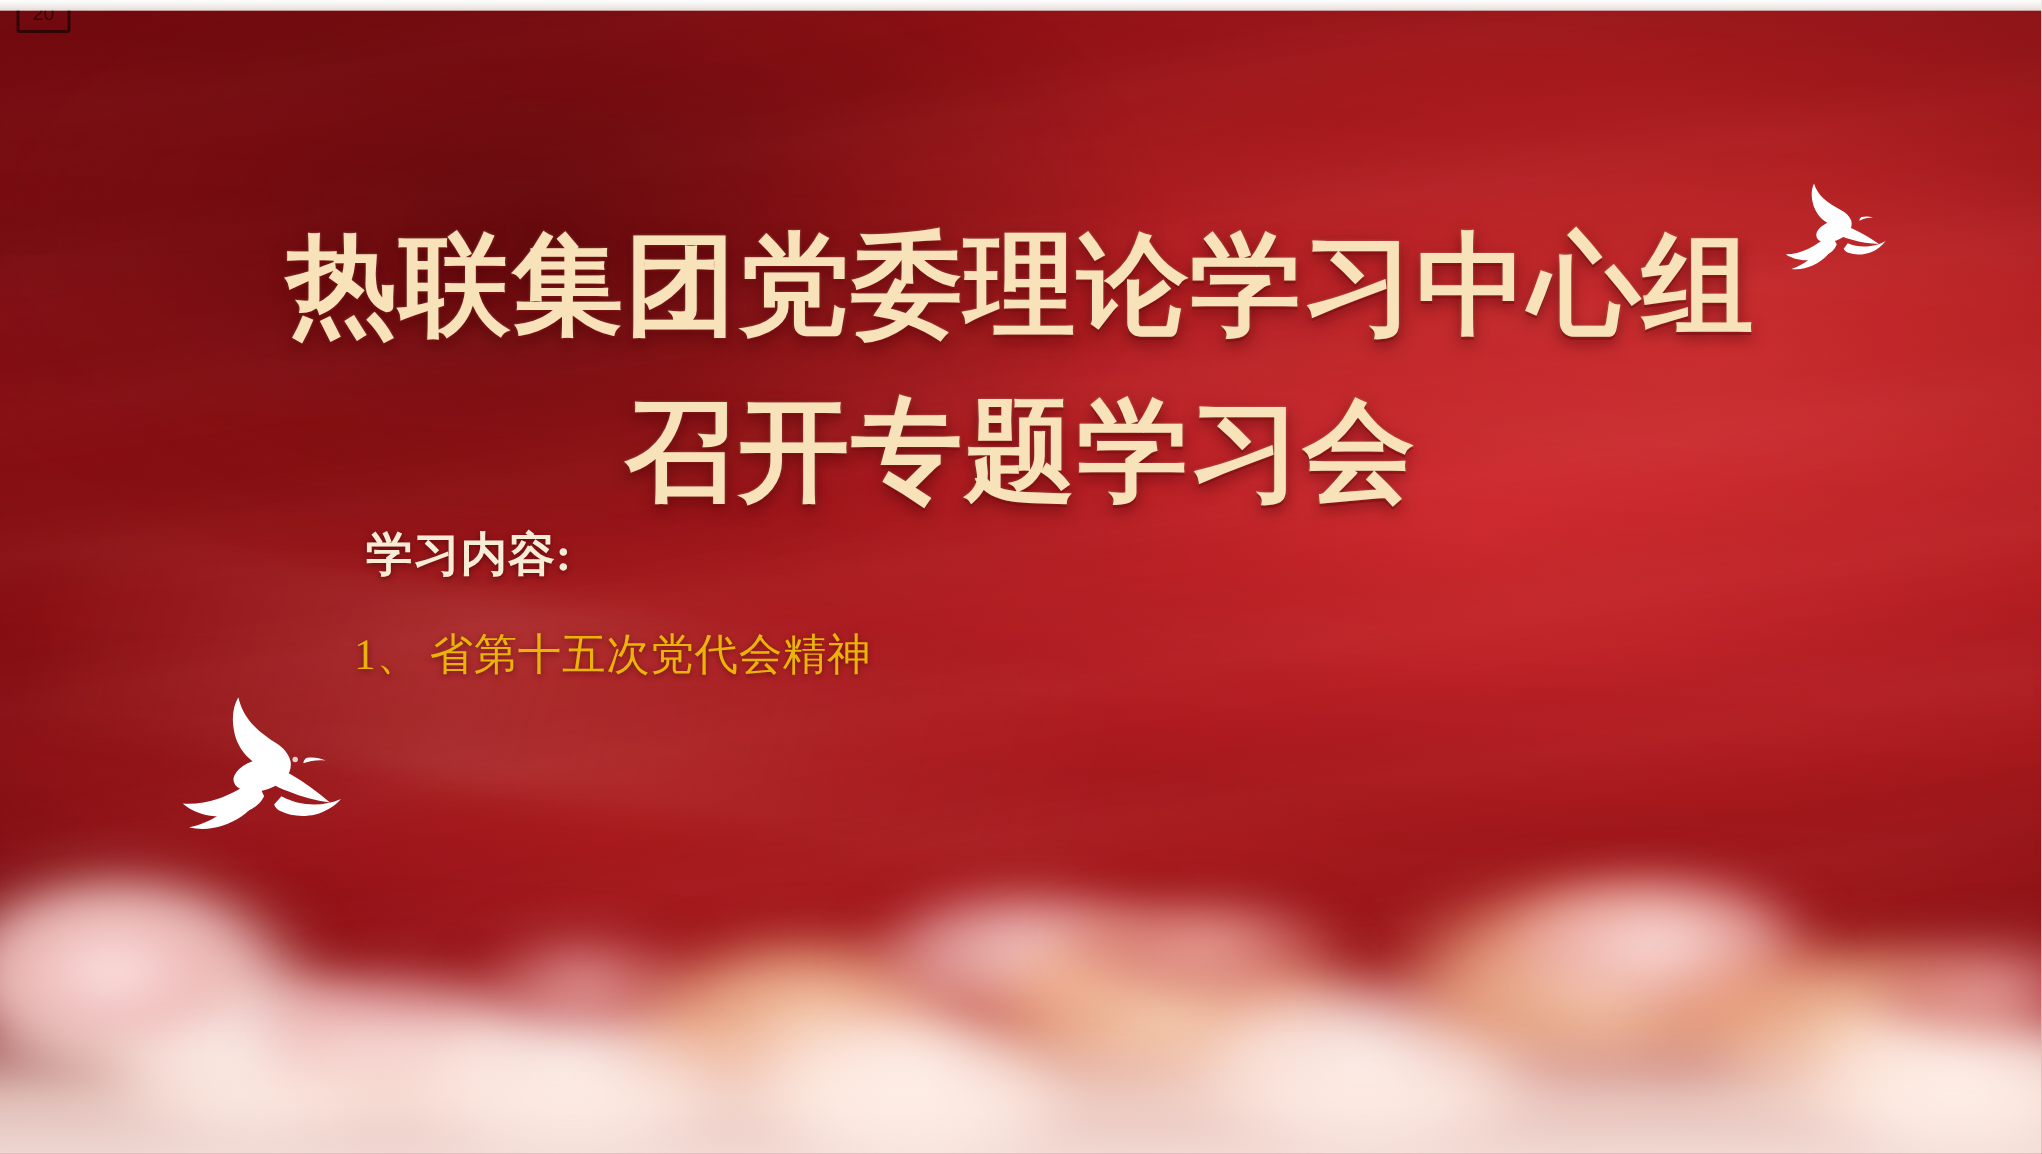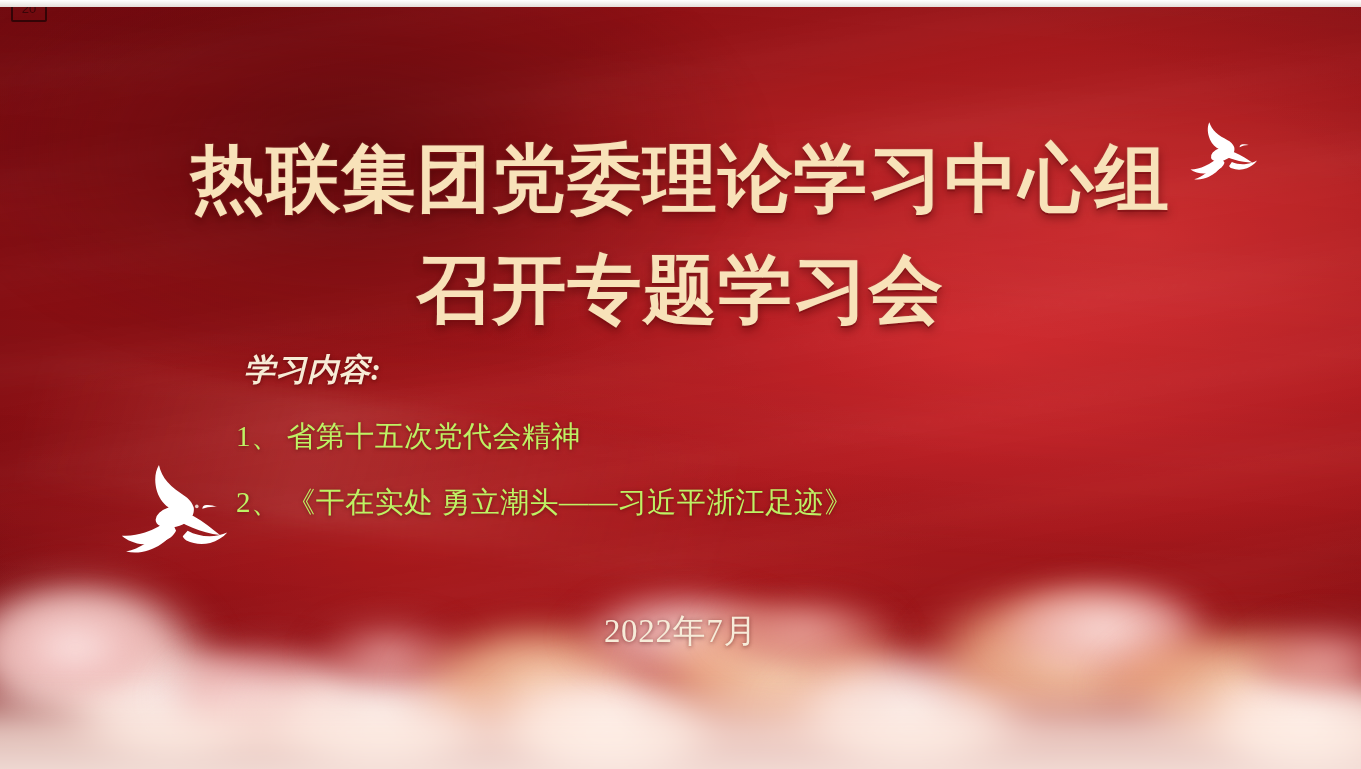--- a/index.html
+++ b/index.html
@@ -154,49 +154,49 @@
   .title-line {
     font-family: "DejaVu Serif", "Liberation Serif", serif;
     font-weight: 700;
     color: #f8e2b9;
     letter-spacing: 0.018em;
     line-height: 1.18;
     text-shadow:
       0 2px 0 rgba(120,10,12,0.55),
       0 4px 10px rgba(70,2,6,0.55),
       0 0 2px rgba(255,236,200,0.35);
+    margin-top: 12px;
   }
   .title-line.l1 { font-size: 74px; }
   .title-line.l2 { font-size: 74px; margin-top: 24px; }
 
   .content {
     position: absolute;
     left: 236px;
     top: 342px;
     z-index: 30;
     color: #f6ecd8;
     font-family: "Liberation Serif", "DejaVu Serif", serif;
   }
 
   .content-heading {
     font-size: 31px;
     font-weight: 700;
     color: #f7ecd6;
     letter-spacing: .02em;
     text-shadow: 0 1px 4px rgba(70,2,6,0.6);
     margin: 0 0 26px 8px;
-    font-style: italic;
   }
 
   .item-list { list-style: none; margin: 0; padding: 0; }
 
   .item {
     font-size: 29px;
     font-weight: 400;
-    color: #bef264;
+    color: #eab308;
     letter-spacing: .015em;
     margin: 0 0 26px 0;
     text-shadow: 0 1px 4px rgba(70,2,6,0.55);
     white-space: nowrap;
   }
   .item .num { margin-right: 6px; }
 
   .date-line {
     position: absolute;
     left: 0; right: 0;
@@ -299,22 +299,18 @@
       <div class="title-line l1">热联集团党委理论学习中心组</div>
       <div class="title-line l2">召开专题学习会</div>
     </div>
 
     <div class="content">
       <div class="content-heading">学习内容:</div>
       <ul class="item-list">
         <li class="item">
           <span class="num">1、</span><span>省第十五次党代会精神</span>
         </li>
-        <li class="item">
-          <span class="num">2、</span><span>《干在实处 勇立潮头——习近平浙江足迹》</span>
-        </li>
       </ul>
     </div>
 
-    <div class="date-line">2022年7月</div>
 
   </div>
 </div>
 
 </body></html>

